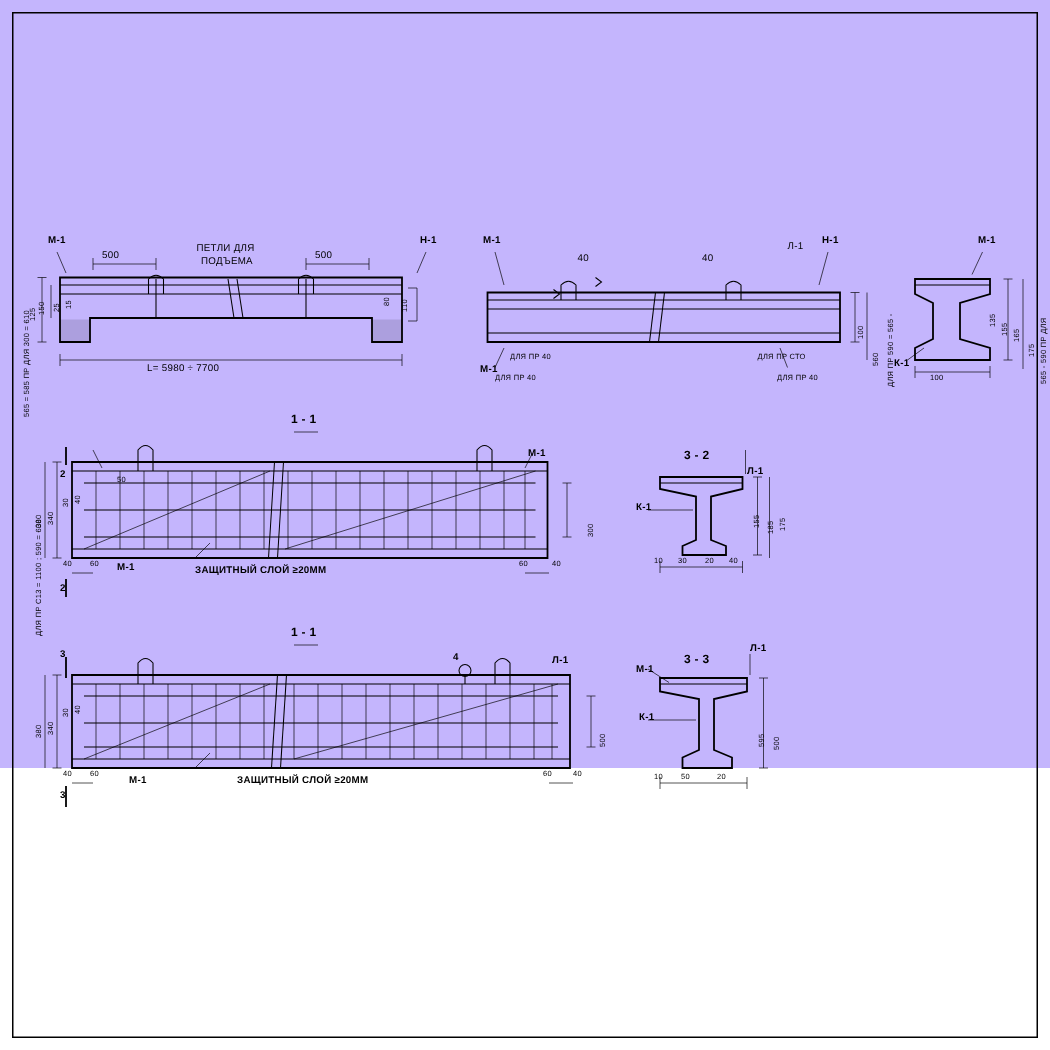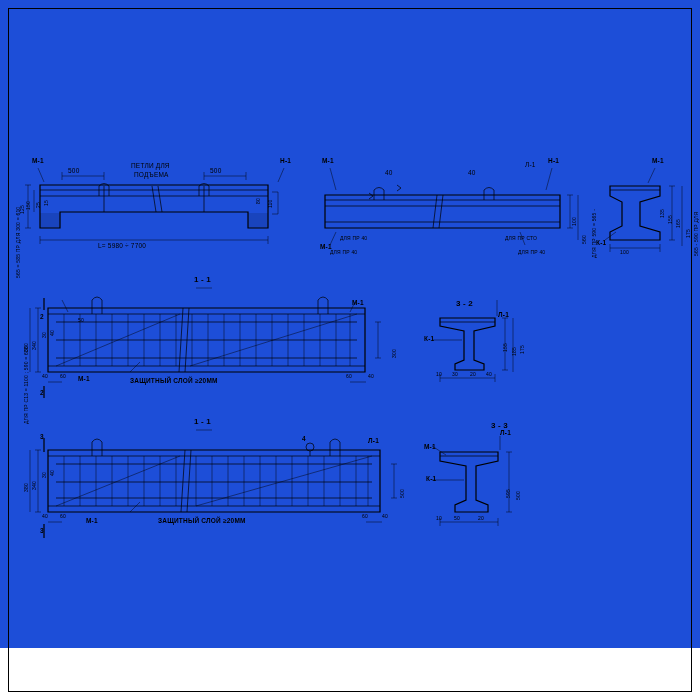--- a/index.html
+++ b/index.html
@@ -1,17 +1,17 @@
 <!DOCTYPE html>
 <html><head>
 <meta charset="utf-8">
 <style>
   html,body{margin:0;padding:0;background:#ffffff;}
   body{width:700px;height:700px;overflow:hidden;font-family:"Liberation Sans",sans-serif;}
-  #sheet{position:relative;width:700px;height:648px;background:#1d4ed8;}
+  #sheet{position:relative;width:700px;height:512px;background:#c4b5fd;}
   .frame{position:absolute;left:8px;top:8px;width:684px;height:684px;border:1.5px solid #000;box-sizing:border-box;}
   .lbl{position:absolute;font-family:"Liberation Sans",sans-serif;font-size:6.5px;color:#000;white-space:nowrap;line-height:1;letter-spacing:.2px;}
   .lbl.b{font-weight:bold;}
   .lbl.xs{font-size:5px;}
   .lbl.t9{font-size:8px;}
   .r90{transform:rotate(-90deg);transform-origin:0 0;}
   svg{position:absolute;left:0;top:0;}
   .ln{stroke:#000;fill:none;}
   .t{stroke-width:.7}
   .th{stroke-width:1.2}
@@ -320,21 +320,21 @@
   <div class="lbl xs" style="left:42px;top:514px;">40</div>
   <div class="lbl xs" style="left:60px;top:514px;">60</div>
   <div class="lbl xs" style="left:362px;top:514px;">60</div>
   <div class="lbl xs" style="left:382px;top:514px;">40</div>
   <div class="lbl xs r90" style="left:32px;top:490px;">340</div>
   <div class="lbl xs r90" style="left:24px;top:492px;">380</div>
   <div class="lbl xs r90" style="left:42px;top:478px;">30</div>
   <div class="lbl xs r90" style="left:50px;top:476px;">40</div>
   <div class="lbl xs r90" style="left:400px;top:498px;">500</div>
 
-  <div class="lbl t9 b" style="left:456px;top:422px;margin-left:35px;">3 - 3</div>
+  <div class="lbl t9 b" style="left:456px;top:436px;">3 - 3</div>
   <div class="lbl b" style="left:424px;top:444px;">М-1</div>
   <div class="lbl b" style="left:426px;top:476px;">К-1</div>
   <div class="lbl b" style="left:500px;top:430px;">Л-1</div>
   <div class="lbl xs r90" style="left:506px;top:498px;">595</div>
   <div class="lbl xs r90" style="left:516px;top:500px;">500</div>
   <div class="lbl xs" style="left:436px;top:516px;">10</div>
   <div class="lbl xs" style="left:454px;top:516px;">50</div>
   <div class="lbl xs" style="left:478px;top:516px;">20</div>
 
 </div>

